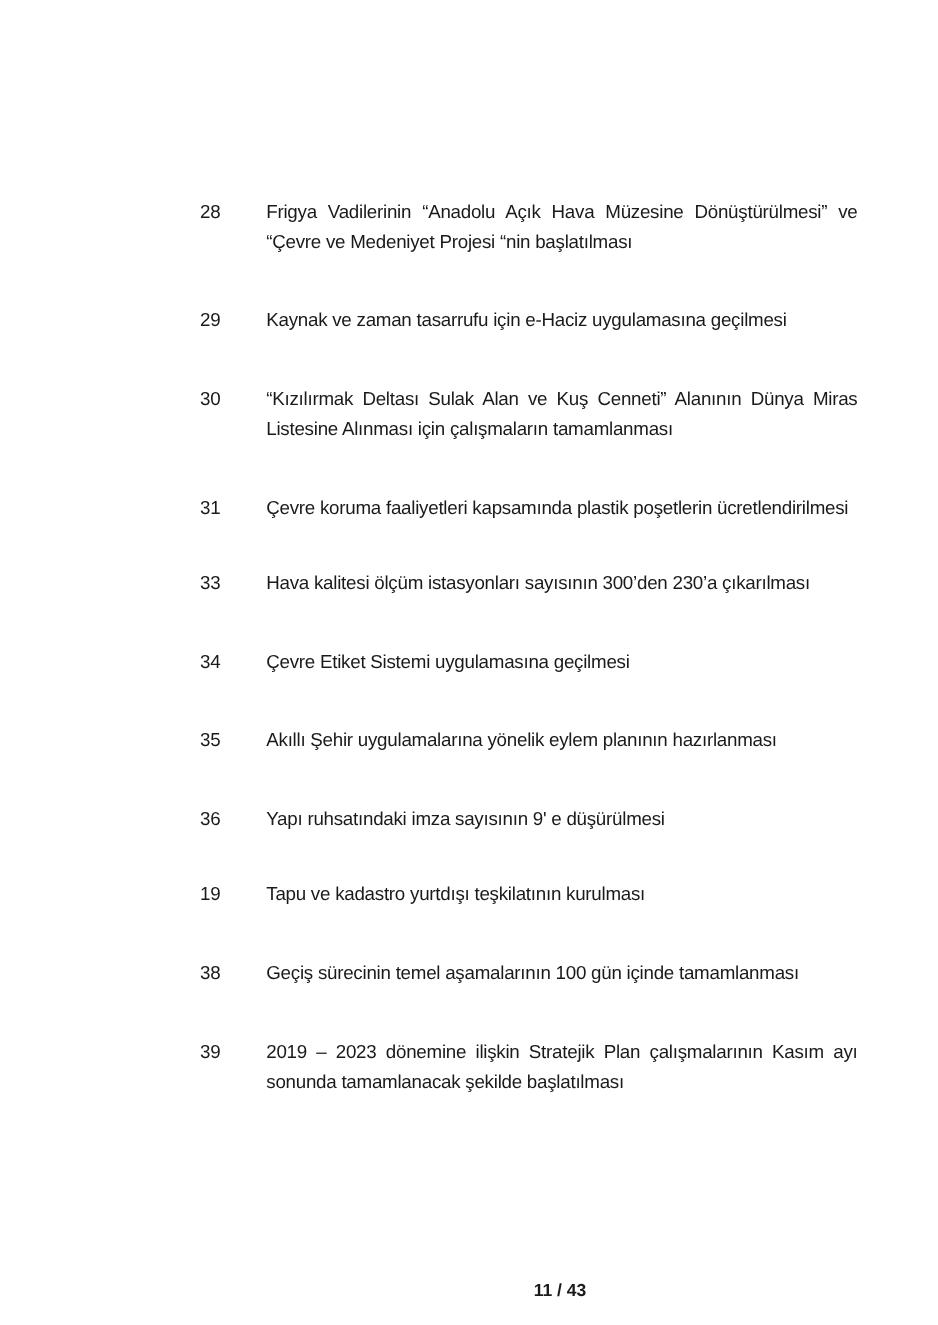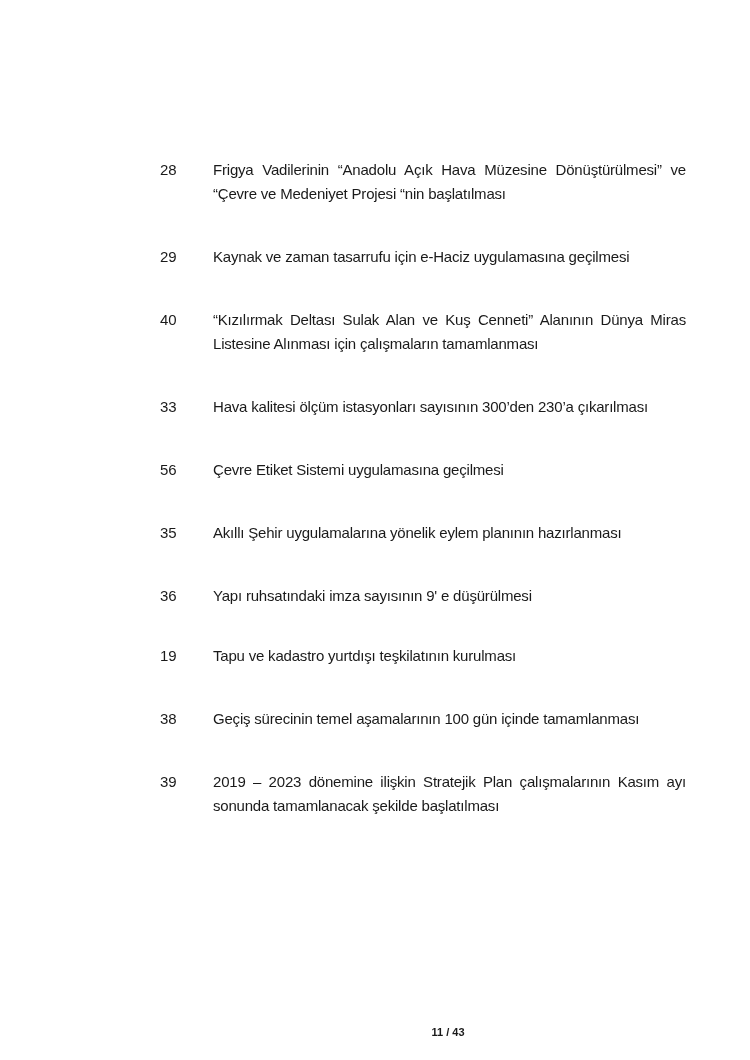--- a/index.html
+++ b/index.html
@@ -50,21 +50,21 @@
   .item-text {
     flex: 1 1 auto;
     text-align: justify;
   }
 
   .footer {
     position: absolute;
     top: 975px;
     left: 400px;
     transform: translateX(-50%);
-    font-size: 11px;
+    font-size: 14px;
     line-height: 18px;
     font-weight: bold;
     letter-spacing: 0;
     white-space: nowrap;
   }
 </style>
 </head>
 <body>
 
 <div class="page">
@@ -74,33 +74,37 @@
     <span class="item-number">28</span>
     <span class="item-text">Frigya Vadilerinin “Anadolu Açık Hava Müzesine Dönüştürülmesi” ve “Çevre ve Medeniyet Projesi “nin başlatılması</span>
   </div>
 
   <div class="list-item">
     <span class="item-number">29</span>
     <span class="item-text">Kaynak ve zaman tasarrufu için e-Haciz uygulamasına geçilmesi</span>
   </div>
 
   <div class="list-item">
-    <span class="item-number">40</span>
+    <span class="item-number">30</span>
     <span class="item-text">“Kızılırmak Deltası Sulak Alan ve Kuş Cenneti” Alanının Dünya Miras Listesine Alınması için çalışmaların tamamlanması</span>
   </div>
 
+  <div class="list-item no-gap">
+    <span class="item-number">31</span>
+    <span class="item-text">Çevre koruma faaliyetleri kapsamında plastik poşetlerin ücretlendirilmesi</span>
+  </div>
 
 
   <div class="list-item">
     <span class="item-number">33</span>
     <span class="item-text">Hava kalitesi ölçüm istasyonları sayısının 300’den 230’a çıkarılması</span>
   </div>
 
   <div class="list-item">
-    <span class="item-number">56</span>
+    <span class="item-number">34</span>
     <span class="item-text">Çevre Etiket Sistemi uygulamasına geçilmesi</span>
   </div>
 
   <div class="list-item">
     <span class="item-number">35</span>
     <span class="item-text">Akıllı Şehir uygulamalarına yönelik eylem planının hazırlanması</span>
   </div>
 
   <div class="list-item no-gap">
     <span class="item-number">36</span>

